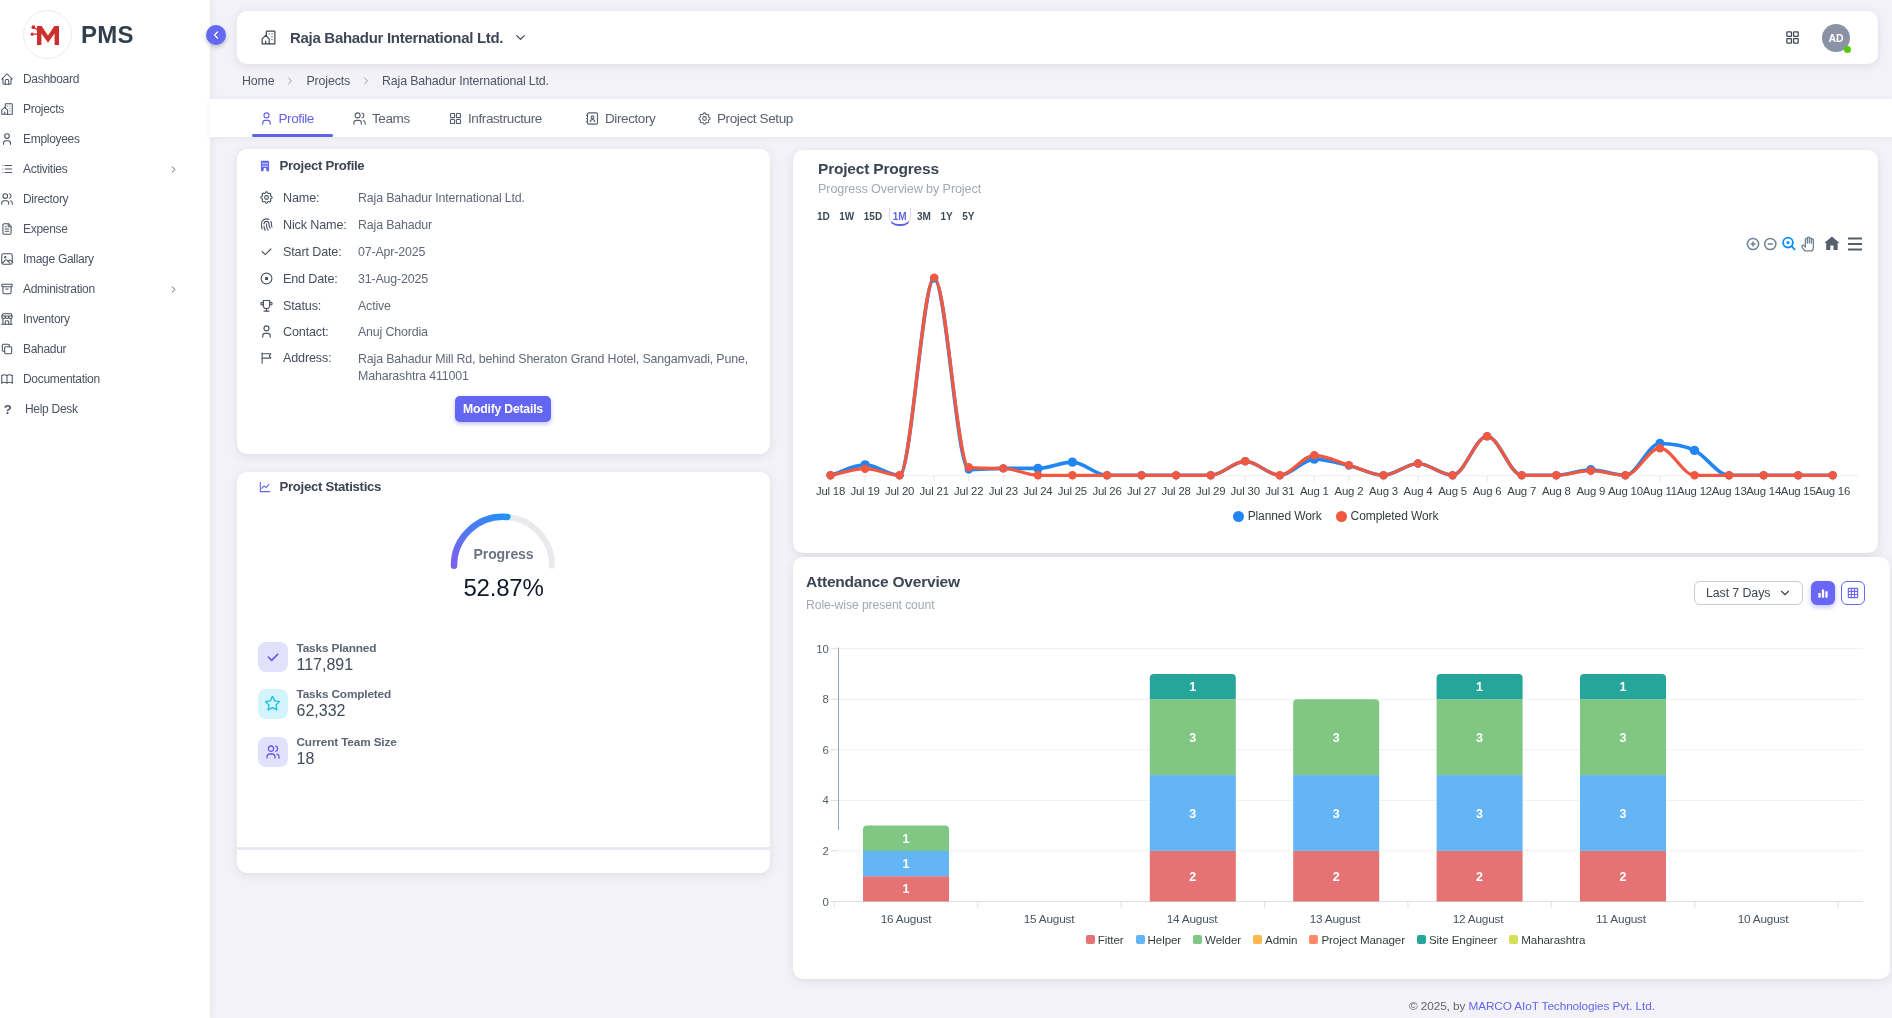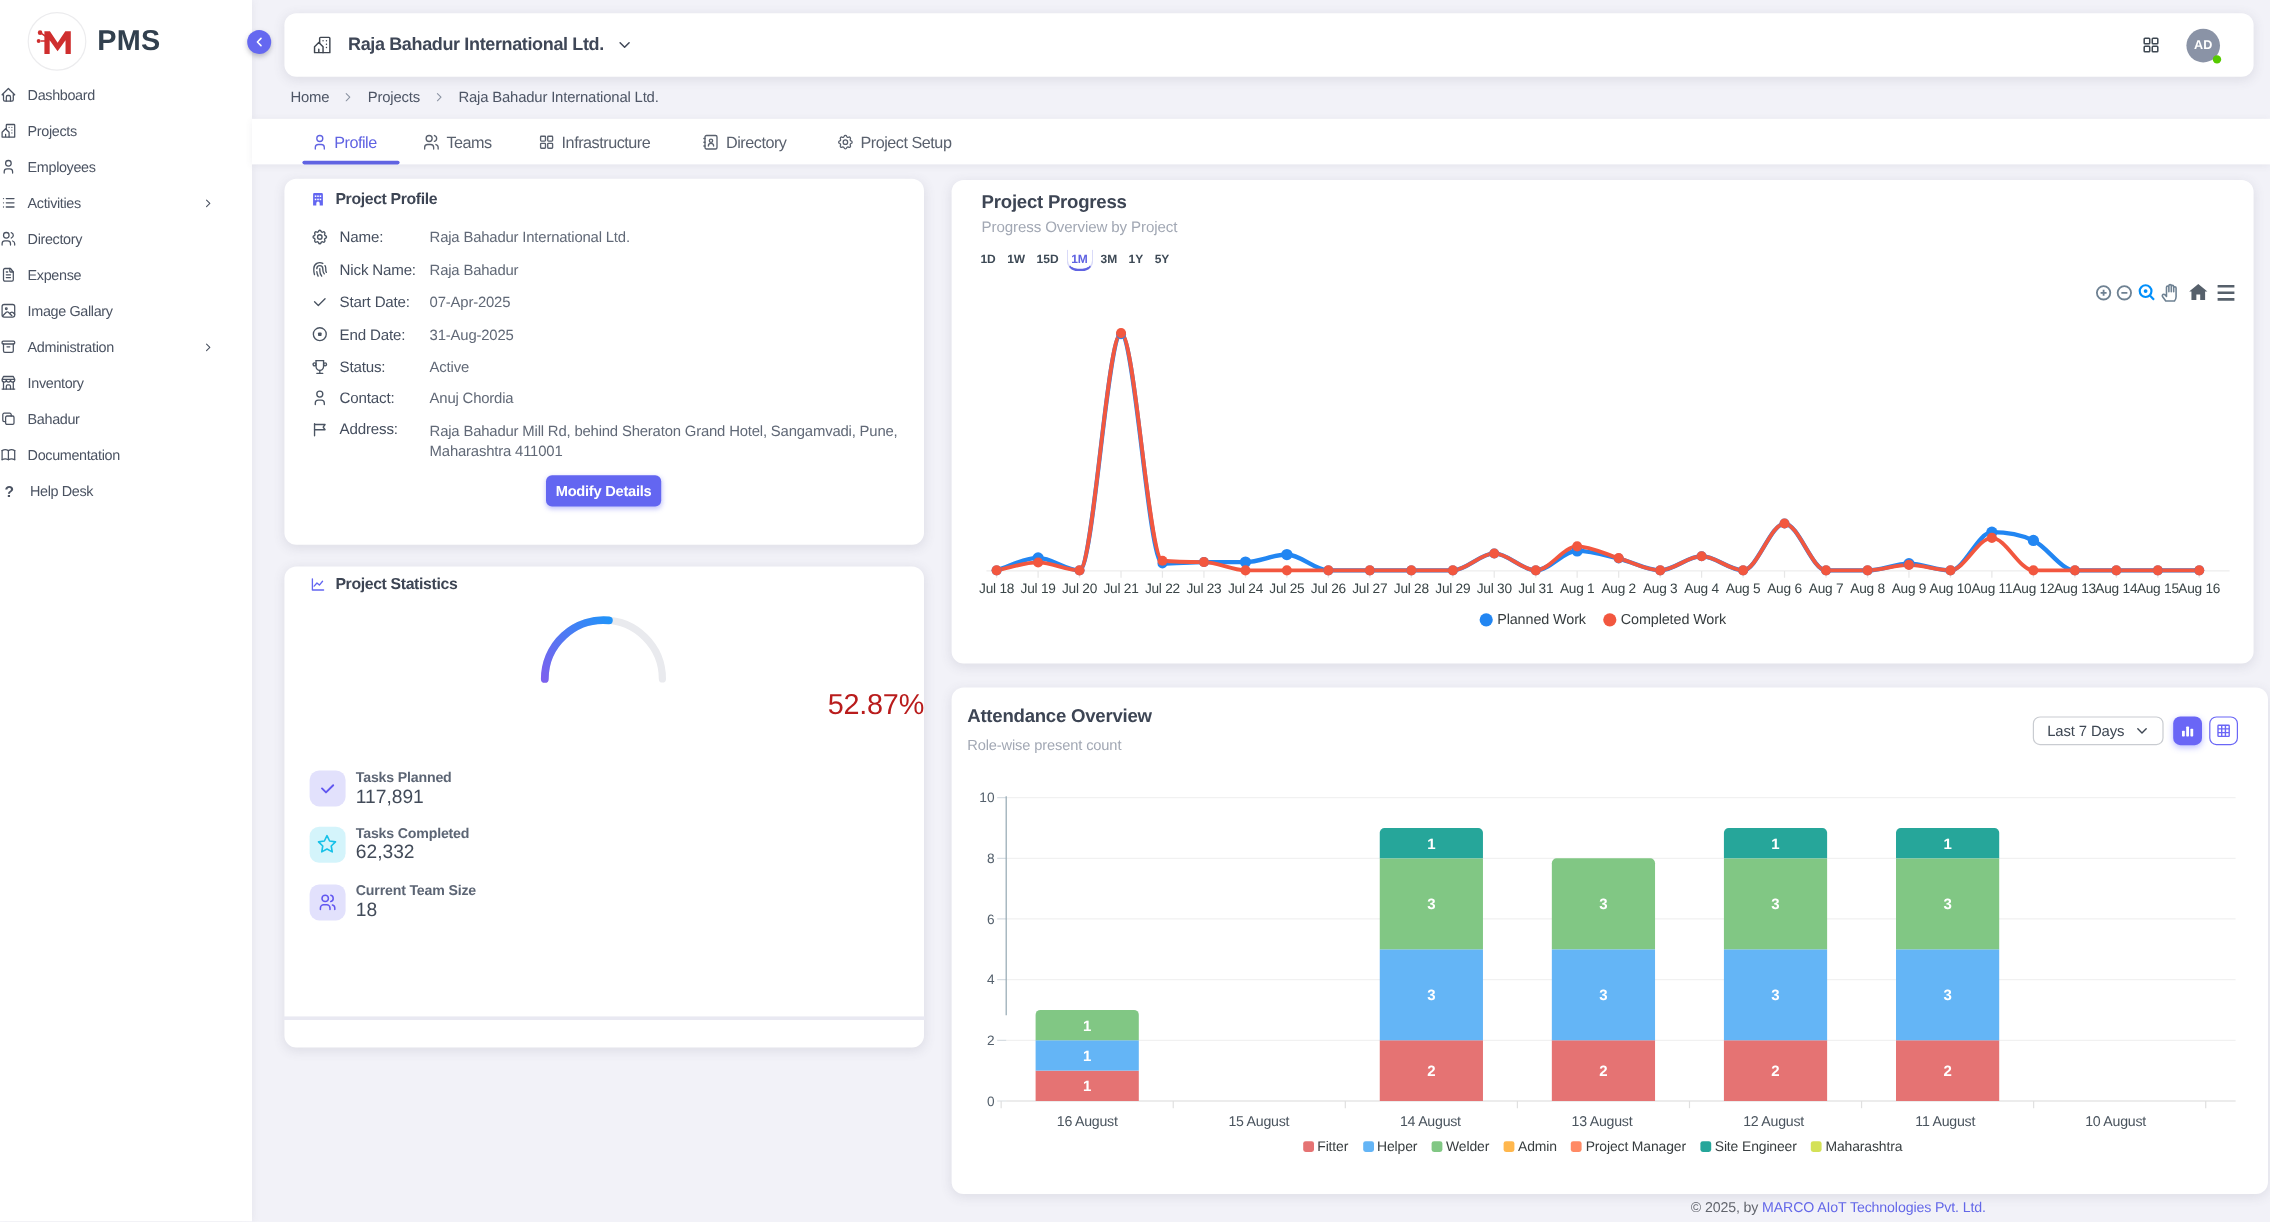--- a/index.html
+++ b/index.html
@@ -377,21 +377,22 @@
 <svg width="533" height="401" viewBox="0 0 533 401" fill="none" style="position:absolute;left:0;top:0">
 <defs>
         <linearGradient id="gaugeg" x1="217.0" y1="93.8" x2="276.0" y2="44.8" gradientUnits="userSpaceOnUse">
 <stop offset="0" stop-color="#7b61ee"></stop>
           <stop offset="1" stop-color="#1d95f9"></stop>
         </linearGradient>
       </defs>
 <path d="M217.0 93.8 A49.0 49.0 0 0 1 315.0 93.8" stroke="#e9eaee" stroke-width="6" stroke-linecap="round"></path>
 <path d="M217.0 93.8 A49.0 49.0 0 0 1 270.4 45.0" stroke="url(#gaugeg)" stroke-width="6.5" stroke-linecap="round"></path>
 </svg>
-<div style="position:absolute;left:0;top:102px;width:533px;text-align:right;font-size:24px;font-weight:400;color:#b91c1c;letter-spacing:-.2px">52.87%</div>
+<div style="position:absolute;left:0;top:74px;width:533px;text-align:center;font-size:14px;font-weight:700;color:#6b7483;letter-spacing:-.1px">Progress</div>
+<div style="position:absolute;left:0;top:102px;width:533px;text-align:center;font-size:24px;font-weight:400;color:#0f172a;letter-spacing:-.2px">52.87%</div>
 <div class="stat-tile" style="left:20.5px;top:170.29999999999995px;background:#e2e1fc">
       <svg width="16" height="16" viewBox="0 0 24 24" fill="none" stroke="#6157f0" stroke-width="2.4" stroke-linecap="round" stroke-linejoin="round" style="">
         <path d="M5 12l5 5l9 -9"></path>
       </svg>
     </div>
     <div class="stat-label" style="left:59.5px;top:168.79999999999995px">Tasks Planned</div>
     <div class="stat-value" style="left:59.5px;top:183.79999999999995px">117,891</div>
     <div class="stat-tile" style="left:20.5px;top:216.89999999999998px;background:#d4f4fb">
       <svg width="17" height="17" viewBox="0 0 24 24" fill="none" stroke="#17c1e8" stroke-width="1.9" stroke-linecap="round" stroke-linejoin="round" style="">
         <path d="M12 17.75l-6.172 3.245l1.179 -6.873l-5 -4.867l6.9 -1l3.086 -6.253l3.086 6.253l6.9 1l-5 4.867l1.179 6.873z"></path>
@@ -572,21 +573,21 @@
         <text x="1832.7" y="494.5" text-anchor="middle" font-size="11.4" fill="#3a4547" letter-spacing="-0.2">Aug 16</text>
       </g>
 </svg>
 <div id="line-legend">
 <span class="dot" style="background:#2286F2"></span>
       <span>Planned Work</span>
 <span class="dot" style="background:#F2573F;margin-left:14px"></span>
       <span>Completed Work</span>
 </div>
 </div>
-<div class="card" style="left:793px;top:573px;width:1097px;height:422px">
+<div class="card" style="left:793px;top:557px;width:1097px;height:422px">
 <div class="bigtitle" style="left:13px;top:16px">Attendance Overview</div>
 <div class="subtitle" style="left:13px;top:41px;font-size:12.2px">Role-wise present count</div>
 <div id="att-select">
       <span>Last 7 Days</span>
       <span style="position:absolute;right:10px;top:4px">
         <svg width="14" height="14" viewBox="0 0 24 24" fill="none" stroke="#3e4753" stroke-width="2" stroke-linecap="round" stroke-linejoin="round" style="">
           <path d="M6 9l6 6l6 -6"></path>
         </svg>
       </span>
     </div>

